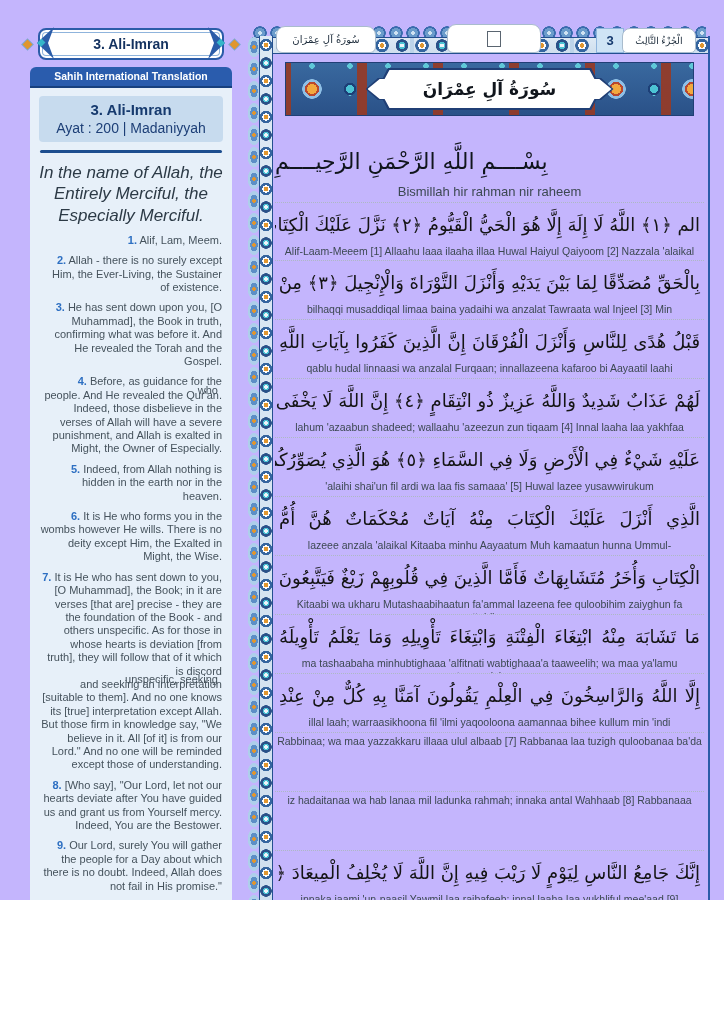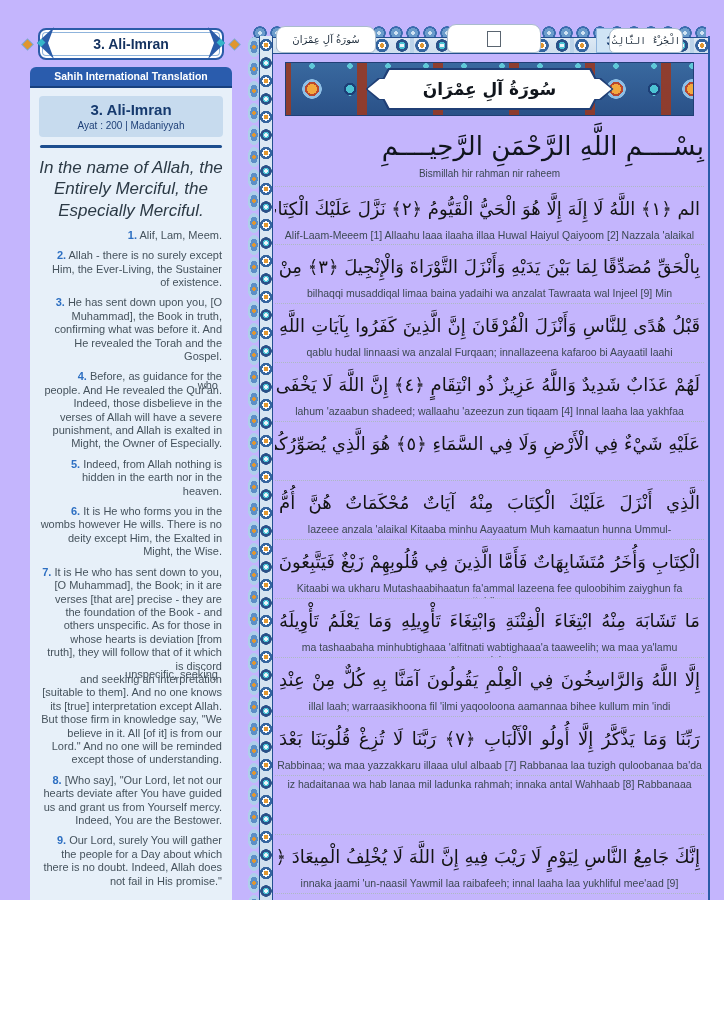--- a/index.html
+++ b/index.html
@@ -20,21 +20,21 @@
   .orn-r::after{right:3px;}
   .dia{position:absolute;top:11px;width:7px;height:7px;background:#e0962f;transform:rotate(45deg);
        box-shadow:0 0 0 1px #7aa6d4;}
   .dia-l{left:-16px;}
   .dia-r{right:-16px;}
   .s-sahih{margin-top:7px;height:19px;line-height:19px;background:#2a5cad;color:#fff;text-align:center;
            font-size:10.5px;font-weight:bold;border-radius:6px 6px 0 0;border-bottom:2px solid #17407e;}
   .s-panel{background:#e7f0f9;border-radius:0 0 12px 12px;padding:8px 9px 16px;min-height:860px;box-sizing:border-box;}
   .s-info{background:#c7dbee;border-radius:4px;text-align:center;padding:5px 4px 6px;}
   .s-info-title{font-size:15px;font-weight:bold;color:#163a6e;}
-  .s-info-meta{font-size:10px;color:#1d3f77;margin-top:2px;}
+  .s-info-meta{font-size:14px;color:#1d3f77;margin-top:2px;}
   .s-rule{height:3px;background:#1d4e8f;margin:8px 1px 9px;border-radius:2px;}
   .s-intro{font-style:italic;font-size:17px;line-height:1.25;color:#2c3a46;text-align:center;margin:0 0 8px;}
   .verse{margin:0 1px 7px;font-size:11px;line-height:1.22;color:#45525c;text-align:right;}
   .vnum{font-weight:bold;color:#2d6fc2;}
   .glitch{display:inline-grid;vertical-align:baseline;}
   .glitch>span{grid-area:1/1;white-space:nowrap;}
   .g-over{transform:translate(-4px,-5px);}
 
   
   .qpage{position:absolute;left:246px;top:20px;width:466px;height:992px;}
@@ -63,40 +63,40 @@
       linear-gradient(#dde9f4,#cfdfee);}
   .page-right{position:absolute;right:2px;top:16px;bottom:40px;width:2px;background:#2b5ca8;}
 
   .tab{position:absolute;background:#fff;border:1px solid #a9bccd;border-radius:9px 9px 6px 6px;
        display:flex;align-items:center;justify-content:center;}
   .tab-surah{left:30px;top:6px;width:98px;height:25px;font-family:"DejaVu Sans",sans-serif;font-size:10px;color:#1c2b3a;}
   .tab-center{left:201px;top:4px;width:92px;height:27px;}
   .tofu{width:12px;height:14px;border:1.5px solid #5a6570;}
   .juz-box{position:absolute;right:88px;top:8px;width:26px;height:23px;background:#cfe4f5;border:1px solid #8fb4dc;
            display:flex;align-items:center;justify-content:center;font-size:13px;font-weight:bold;color:#163a6e;}
-  .tab-juz{right:29px;top:8px;width:72px;height:23px;border-radius:8px 8px 5px 5px;
-           font-family:Liberation Mono, monospace;font-size:9.5px;color:#1c2b3a;}
+  .tab-juz{right:16px;top:8px;width:72px;height:23px;border-radius:8px 8px 5px 5px;
+           font-family:Liberation Serif, serif;font-size:9.5px;color:#1c2b3a;}
 
   .q-content{position:absolute;left:29px;right:8px;top:40px;}
   .mosaic{position:relative;height:54px;margin:2px 10px 0;border:1.5px solid #203f75;box-sizing:border-box;
      background:
       radial-gradient(circle at 26px 26px,#f2a93f 0 5px,#b9482e 5px 7px,#8fc0e6 7px 9.5px,rgba(0,0,0,0) 10px) 0 0/76px 100%,
       radial-gradient(circle at 64px 26px,#4cc3d4 0 4px,#1d3f77 4px 6px,rgba(0,0,0,0) 6.5px) 0 0/76px 100%,
       radial-gradient(circle at 26px 3px,#5fc8d8 0 2.6px,rgba(0,0,0,0) 3px) 0 0/38px 27px,
       linear-gradient(90deg,rgba(150,58,38,.92) 0 5px,rgba(0,0,0,0) 5px 71px,rgba(150,58,38,.92) 71px 76px) 0 0/76px 100%,
       linear-gradient(#39699f,#2a5188);}
   .cart-outer{position:absolute;left:50%;top:5px;width:248px;height:42px;transform:translateX(-50%);background:#203f75;
      clip-path:polygon(0% 50%,5% 24%,7% 24%,9% 0%,91% 0%,93% 24%,95% 24%,100% 50%,95% 76%,93% 76%,91% 100%,9% 100%,7% 76%,5% 76%);}
   .cart-inner{position:absolute;left:2px;top:2px;right:2px;bottom:2px;background:#fff;
      clip-path:polygon(0% 50%,5% 24%,7% 24%,9% 0%,91% 0%,93% 24%,95% 24%,100% 50%,95% 76%,93% 76%,91% 100%,9% 100%,7% 76%,5% 76%);
      display:flex;align-items:center;justify-content:center;
      font-family:"DejaVu Sans",sans-serif;font-size:17px;font-weight:bold;color:#10151c;}
-  .bismillah-ar{margin-top:8px;height:44px;line-height:44px;text-align:right;direction:rtl;
-     font-family:"DejaVu Sans",sans-serif;font-size:26px;color:#10151c;}
-  .bismillah-tr{text-align:center;font-size:10px;color:#3c4852;height:16px;}
+  .bismillah-ar{margin-top:24px;height:44px;line-height:44px;text-align:left;direction:rtl;
+     font-family:"DejaVu Sans",sans-serif;font-size:22px;color:#10151c;}
+  .bismillah-tr{text-align:center;font-size:13px;color:#3c4852;height:16px;}
   .qbody{margin-top:2px;}
   .qline{height:59px;box-sizing:border-box;border-bottom:1px dotted #aeb9c4;padding-top:2px;overflow:hidden;}
   .qline .ar{direction:rtl;font-family:"DejaVu Sans",sans-serif;font-size:18px;line-height:40px;height:40px;
      color:#141414;text-align:justify;text-align-last:justify;white-space:nowrap;overflow:hidden;padding:0 4px;}
   .qline .tr{text-align:center;font-size:10.5px;line-height:13px;color:#3c4852;}
   .badge{position:absolute;left:50%;bottom:36px;transform:translateX(-50%);background:#35699c;color:#fff;
      font-size:6.5px;letter-spacing:.6px;padding:2px 7px;border-radius:2px;z-index:2;}
 </style>
 </head>
 <body>
@@ -164,51 +164,51 @@
       <div class="bismillah-ar">بِسْــــمِ اللَّهِ الرَّحْمَنِ الرَّحِيــــمِ</div>
       <div class="bismillah-tr">Bismillah hir rahman nir raheem</div>
 
       <div class="qbody">
         <div class="qline" style="border-top:1px dotted #aeb9c4">
             <div class="ar">الم ﴿١﴾ اللَّهُ لَا إِلَهَ إِلَّا هُوَ الْحَيُّ الْقَيُّومُ ﴿٢﴾ نَزَّلَ عَلَيْكَ الْكِتَابَ</div>
             <div class="tr">Alif-Laam-Meeem [1] Allaahu laaa ilaaha illaa Huwal Haiyul Qaiyoom [2] Nazzala 'alaikal Kitaaba</div>
           </div>
         <div class="qline">
             <div class="ar">بِالْحَقِّ مُصَدِّقًا لِمَا بَيْنَ يَدَيْهِ وَأَنْزَلَ التَّوْرَاةَ وَالْإِنْجِيلَ ﴿٣﴾ مِنْ</div>
-            <div class="tr">bilhaqqi musaddiqal limaa baina yadaihi wa anzalat Tawraata wal Injeel [9] Min</div>
+            <div class="tr">bilhaqqi musaddiqal limaa baina yadaihi wa anzalat Tawraata wal Injeel [3] Min</div>
           </div>
         <div class="qline">
             <div class="ar">قَبْلُ هُدًى لِلنَّاسِ وَأَنْزَلَ الْفُرْقَانَ إِنَّ الَّذِينَ كَفَرُوا بِآيَاتِ اللَّهِ</div>
             <div class="tr">qablu hudal linnaasi wa anzalal Furqaan; innallazeena kafaroo bi Aayaatil laahi</div>
           </div>
         <div class="qline">
             <div class="ar">لَهُمْ عَذَابٌ شَدِيدٌ وَاللَّهُ عَزِيزٌ ذُو انْتِقَامٍ ﴿٤﴾ إِنَّ اللَّهَ لَا يَخْفَى</div>
             <div class="tr">lahum 'azaabun shadeed; wallaahu 'azeezun zun tiqaam [4] Innal laaha laa yakhfaa</div>
           </div>
         <div class="qline">
             <div class="ar">عَلَيْهِ شَيْءٌ فِي الْأَرْضِ وَلَا فِي السَّمَاءِ ﴿٥﴾ هُوَ الَّذِي يُصَوِّرُكُمْ</div>
+            <div class="tr">'alaihi shai'un fil ardi wa laa fis samaaa' [5] Huwal lazee yusawwirukum</div>
           </div>
         <div class="qline">
             <div class="ar">الَّذِي أَنْزَلَ عَلَيْكَ الْكِتَابَ مِنْهُ آيَاتٌ مُحْكَمَاتٌ هُنَّ أُمُّ</div>
             <div class="tr">lazeee anzala 'alaikal Kitaaba minhu Aayaatum Muh kamaatun hunna Ummul-</div>
           </div>
         <div class="qline">
             <div class="ar">الْكِتَابِ وَأُخَرُ مُتَشَابِهَاتٌ فَأَمَّا الَّذِينَ فِي قُلُوبِهِمْ زَيْغٌ فَيَتَّبِعُونَ</div>
             <div class="tr">Kitaabi wa ukharu Mutashaabihaatun fa'ammal lazeena fee quloobihim zaiyghun fa yattabi'oona</div>
           </div>
         <div class="qline">
             <div class="ar">مَا تَشَابَهَ مِنْهُ ابْتِغَاءَ الْفِتْنَةِ وَابْتِغَاءَ تَأْوِيلِهِ وَمَا يَعْلَمُ تَأْوِيلَهُ</div>
             <div class="tr">ma tashaabaha minhubtighaaa 'alfitnati wabtighaaa'a taaweelih; wa maa ya'lamu taaweelahooo</div>
           </div>
         <div class="qline">
             <div class="ar">إِلَّا اللَّهُ وَالرَّاسِخُونَ فِي الْعِلْمِ يَقُولُونَ آمَنَّا بِهِ كُلٌّ مِنْ عِنْدِ</div>
             <div class="tr">illal laah; warraasikhoona fil 'ilmi yaqooloona aamannaa bihee kullum min 'indi</div>
           </div>
         <div class="qline">
-            <div class="ar">رَبِّنَا وَمَا يَذَّكَّرُ إِلَّا أُولُو الْأَلْبَابِ ﴿٧﴾ رَبَّنَا لَا تُزِغْ قُلُوبَنَا بَعْدَ</div>
             <div class="tr">Rabbinaa; wa maa yazzakkaru illaaa ulul albaab [7] Rabbanaa laa tuzigh quloobanaa ba'da</div>
           </div>
         <div class="qline">
             <div class="tr">iz hadaitanaa wa hab lanaa mil ladunka rahmah; innaka antal Wahhaab [8] Rabbanaaa</div>
           </div>
         <div class="qline">
             <div class="ar">إِنَّكَ جَامِعُ النَّاسِ لِيَوْمٍ لَا رَيْبَ فِيهِ إِنَّ اللَّهَ لَا يُخْلِفُ الْمِيعَادَ ﴿٩﴾</div>
             <div class="tr">innaka jaami 'un-naasil Yawmil laa raibafeeh; innal laaha laa yukhliful mee'aad [9]</div>
           </div>
       </div>

